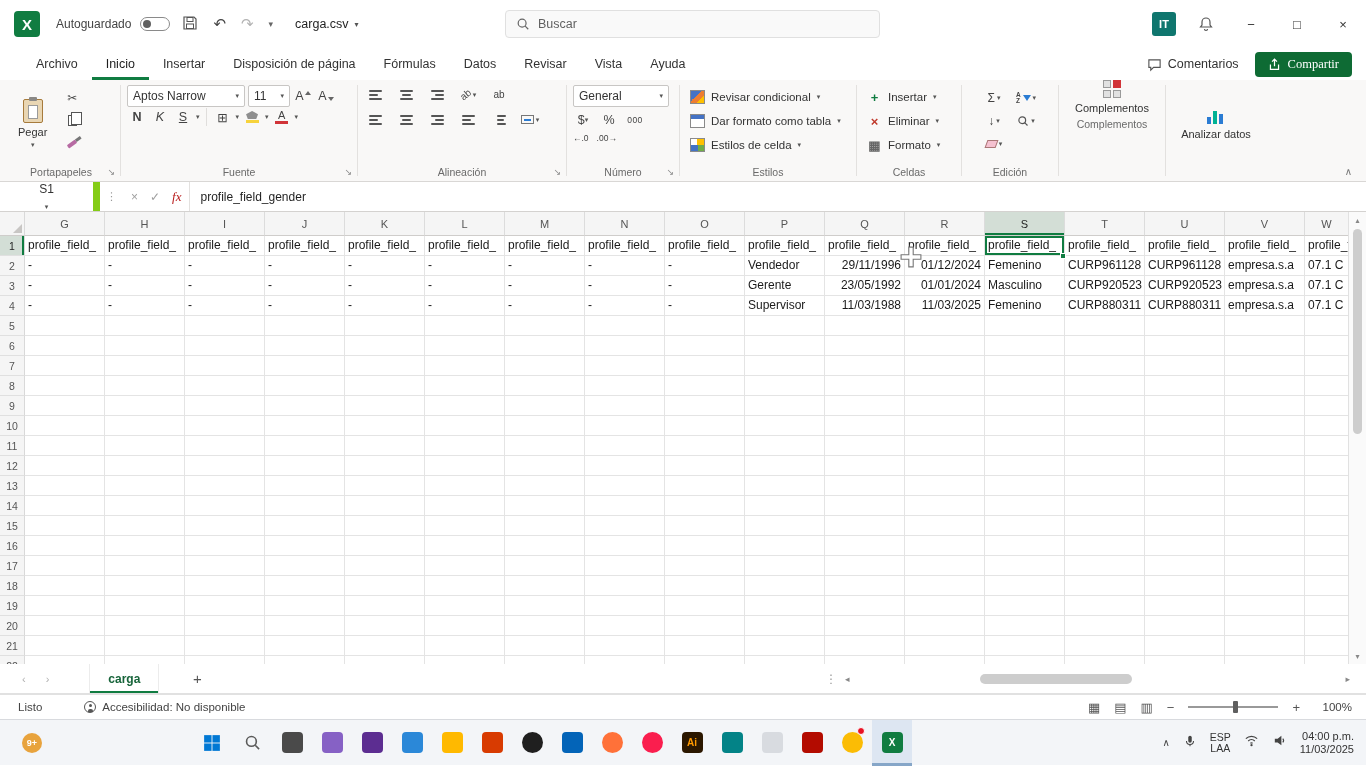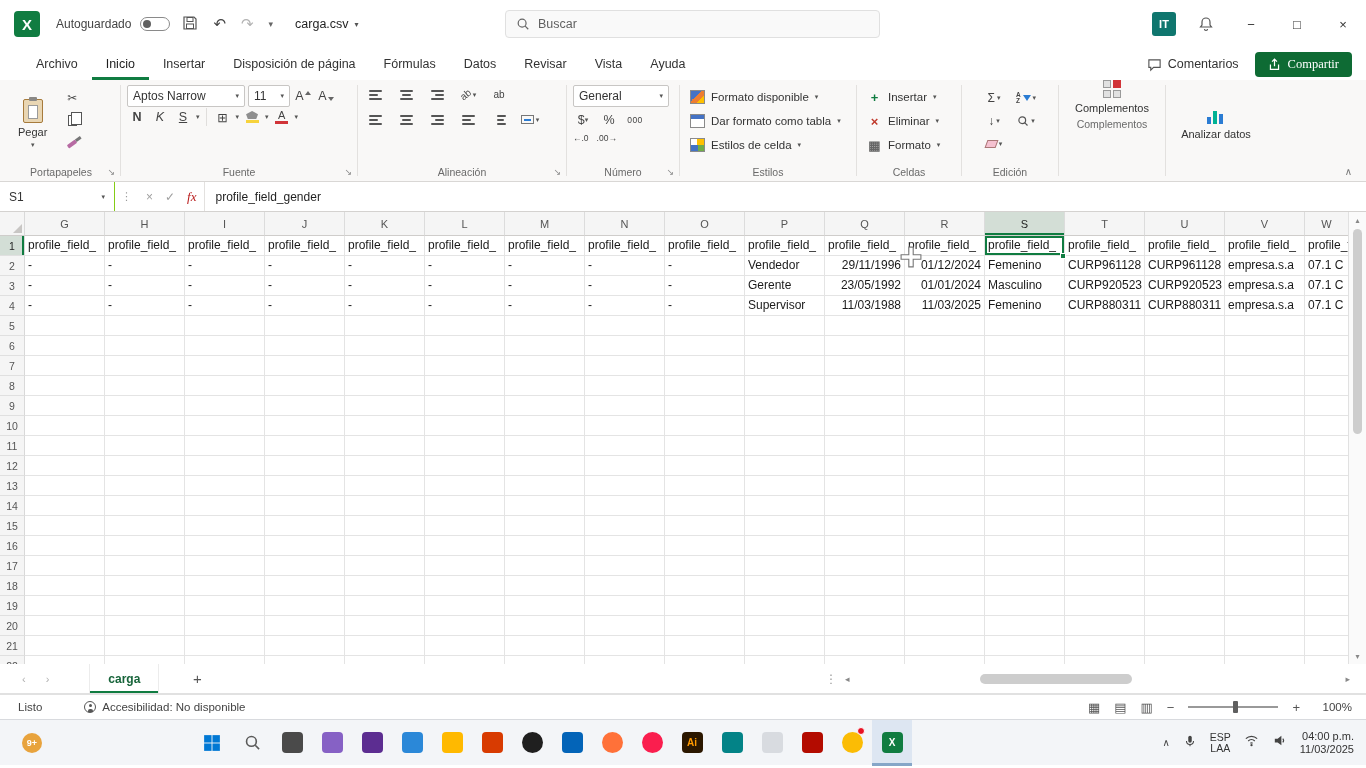--- a/index.html
+++ b/index.html
@@ -99,21 +99,21 @@
   .ic-analyze { width:18px; height:16px; display:flex; align-items:flex-end; gap:2px; }
   .ic-analyze i { width:4px; display:block; }
   .ic-analyze i:nth-child(1){ height:7px; background:#2b7cd3; }
   .ic-analyze i:nth-child(2){ height:13px; background:#00b294; }
   .ic-analyze i:nth-child(3){ height:10px; background:#2b7cd3; }
   .bigv { display:flex; flex-direction:column; align-items:center; justify-content:center; gap:4px; font-size:11px; color:#333; text-align:center; padding:0 8px; line-height:13px; }
   .collapse-ribbon { position:absolute; right:14px; bottom:4px; font-size:10px; color:#777; }
 
   
   .formulabar { height:30px; display:flex; align-items:stretch; border-bottom:1px solid #d4d2d0; background:#fff; flex:0 0 auto; }
-  .namebox { width:115px; display:flex; align-items:center; justify-content:space-between; padding:0 9px; font-size:12px; color:#333; border-right:1px solid #84cc16; }
+  .namebox { width:100px; display:flex; align-items:center; justify-content:space-between; padding:0 9px; font-size:12px; color:#333; border-right:7px solid #84cc16;flex-direction:column; }
   .fdots { display:flex; align-items:center; padding:0 6px; color:#9a9a9a; font-size:11px; }
   .fbar-btns { display:flex; align-items:center; gap:12px; padding:0 8px; border-right:1px solid #e3e1df; }
   .fbar-btns .x, .fbar-btns .ck { color:#a0a0a0; font-size:12px; }
   .fx { font-style:italic; font-family:"Liberation Serif", serif; font-size:13px; color:#b91c1c; }
   .fcontent { flex:1; display:flex; align-items:center; padding-left:10px; font-size:12px; color:#1f1f1f; }
 
   
   .gridwrap { height:452px; display:flex; position:relative; background:#fff; flex:0 0 auto; }
   .sheet-grid { flex:1; overflow:hidden; }
   .grid-row { display:flex; height:20px; }
@@ -430,21 +430,21 @@
           <span>Número</span>
           <span class="launcher">↘</span>
         </div>
     </div>
     <div class="gsep"></div>
 
     <div class="rgroup" style="width:176px">
       <div class="content" style="flex-direction:column;gap:0;">
         <div class="stylesrow">
             <i class="ic ic-cond"></i>
-            <span>Formato disponible</span>
+            <span>Revisar condicional</span>
             <span class="caret">▾</span>
           </div>
         <div class="stylesrow">
             <i class="ic ic-table"></i>
             <span>Dar formato como tabla</span>
             <span class="caret">▾</span>
           </div>
         <div class="stylesrow">
             <i class="ic ic-styles"></i>
             <span>Estilos de celda</span>

